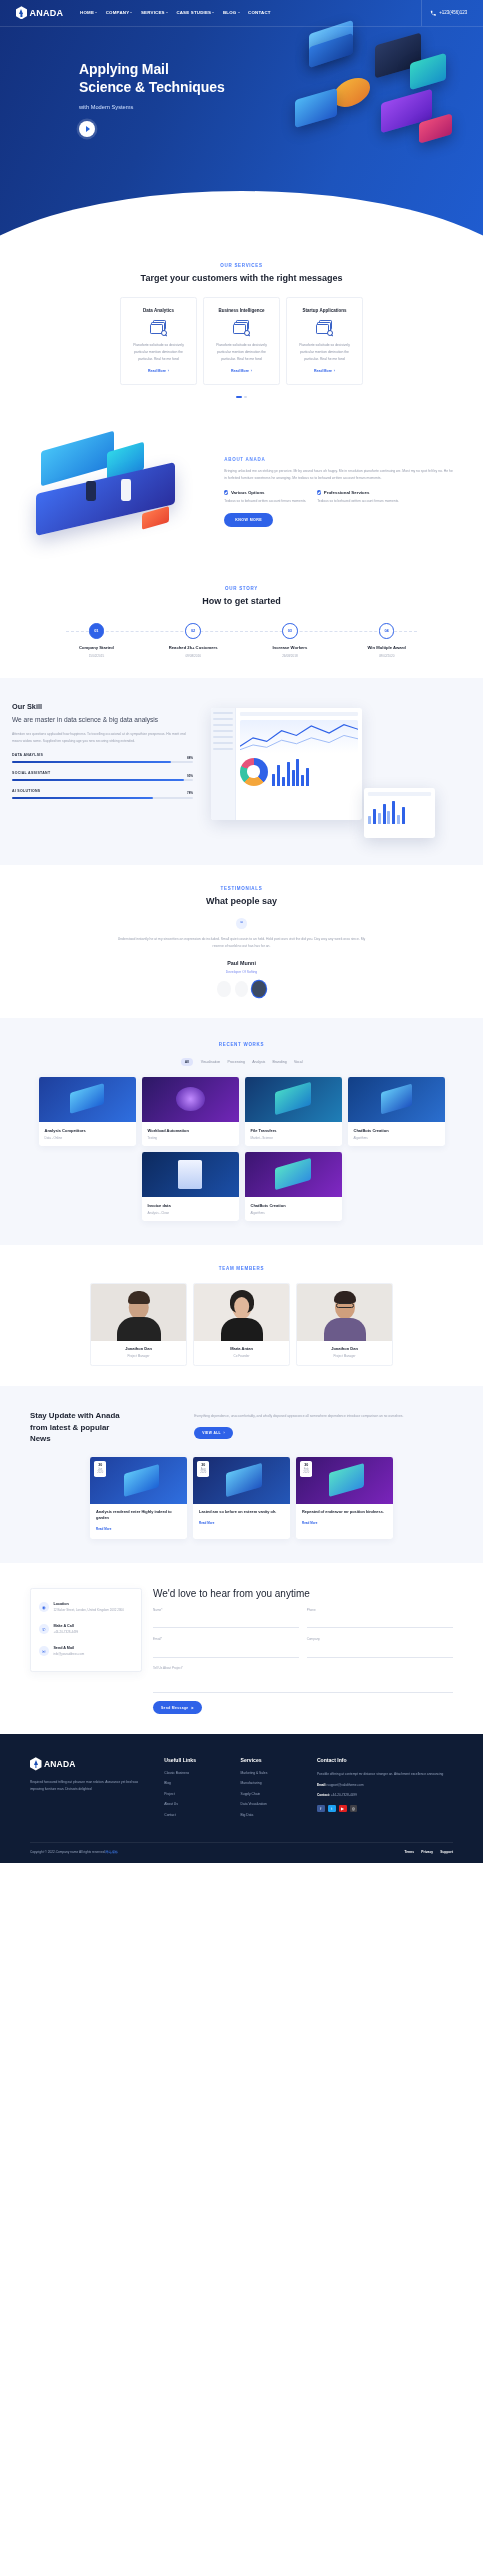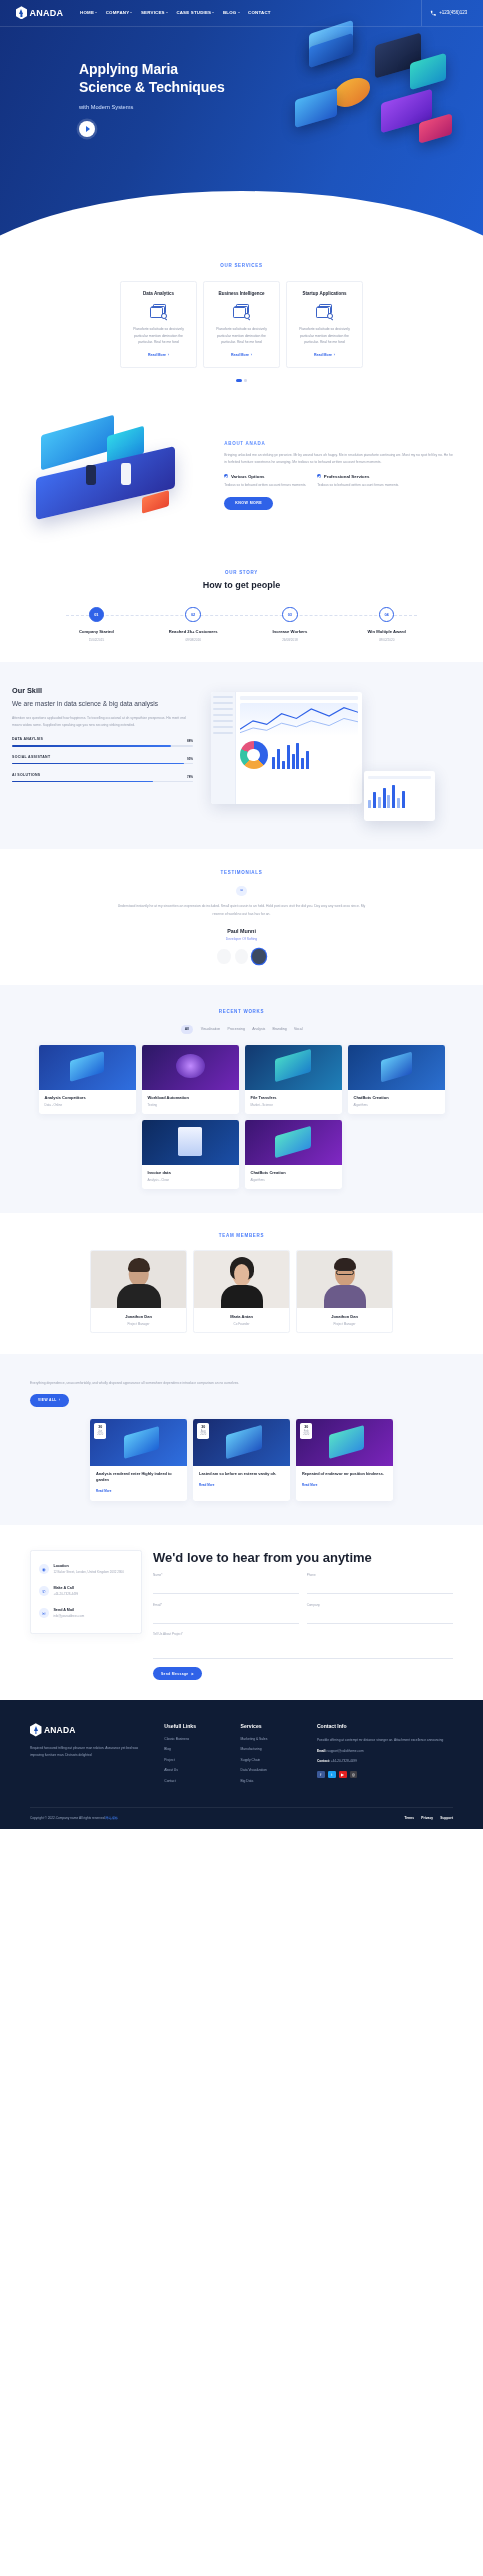--- a/index.html
+++ b/index.html
@@ -195,21 +195,21 @@
   .news-body a{ display:inline-block; margin-top:4.8px; font-size:3px; font-weight:700; color:#2f62e8; text-decoration:none;}
   
   .contact{ display:flex; gap:11px; align-items:flex-start; padding-top:4.8px;}
   .ct-card{ width:112px; background:#fff; border:0.6px solid #eceff5; border-radius:2.4px; padding:7.9px; box-shadow:0 2.4px 9.7px rgba(30,50,100,.05);}
   .ct-item{ display:flex; gap:4.8px; padding:5.4px 0;}
   .ct-ico{ width:9.7px;height:9.7px;border-radius:50%;background:#eaf0ff;color:#2f62e8;
     display:flex;align-items:center;justify-content:center;font-size:4.2px; flex:0 0 9.7px;}
   .ct-item h5{ font-size:3.7px; font-weight:700; color:#1b2130;}
   .ct-item p{ font-size:3px; color:#a2a8b8; line-height:1.8; margin-top:1.8px;}
   .ct-form{ flex:1;}
-  .ct-form h2{ font-size:13px; font-weight:700; color:#1b2130;}
+  .ct-form h2{ font-size:10px; font-weight:400; color:#1b2130;}
   .f-row{ display:flex; gap:7.3px; margin-top:8.5px;}
   .f-field{ flex:1;}
   .f-field label{ display:block; font-size:3.1px; color:#a2a8b8; margin-bottom:2.4px;}
   .f-field input, .f-field textarea{
     width:100%; border:none; border-bottom:0.6px solid #e2e6ef; background:transparent;
     font-size:3.3px; padding:2.4px 0 3.6px; color:#333; font-family:"Liberation Sans", sans-serif;
   }
   .f-field textarea{ resize:none; height:20.5px;}
   
   .footer{ background:#0f1c35; color:#fff; padding:23px 0 0;}
@@ -282,33 +282,34 @@
     <div class="glow-card" style="left:108px;top:18px;width:46px;height:33px;background:linear-gradient(150deg,#2b3b66,#111c3a);transform:skewY(-16deg);"></div>
     <div class="glow-card" style="left:143px;top:37px;width:36px;height:26.6px;background:linear-gradient(150deg,#36d6c3,#1691c9);transform:skewY(-16deg);"></div>
     <div class="glow-card" style="left:66px;top:58px;width:37px;height:26.6px;background:linear-gradient(150deg,#f5b63b,#e2762a);transform:skewY(-16deg);border-radius:50%;"></div>
     <div class="glow-card" style="left:28px;top:73px;width:42px;height:28px;background:linear-gradient(150deg,#4fb8f5,#1f58c8);transform:skewY(-16deg);"></div>
     <div class="glow-card" style="left:114px;top:75px;width:51px;height:30px;background:linear-gradient(150deg,#9d4bf0,#5a1fc1);transform:skewY(-16deg);"></div>
     <div class="glow-card" style="left:152px;top:97px;width:33px;height:20.5px;background:linear-gradient(150deg,#ef4d7c,#b01f6a);transform:skewY(-16deg);"></div>
   </div>
 
   <div class="hero-inner">
     <h1>
-      <span>Applying Maria</span><br>
+      <span>Applying Mail</span><br>
       <span>Science &amp; Techniques</span>
     </h1>
     <div class="sub">with Modern Systems</div>
     <div class="play">
         <i></i>
       </div>
   </div>
 </header>
 
 <section class="section">
   <div class="wrap">
     <div class="eyebrow">OUR SERVICES</div>
+    <h2 class="sec-title">Target your customers with the right messages</h2>
     <div class="svc-grid">
       <div class="svc-card">
         <h3>Data Analytics</h3>
         <div class="svc-ico">
           <span class="win w1"></span>
             <span class="win w2"></span>
             <span class="win w3"></span>
             <span class="mag"></span>
         </div>
         <p>Pianoforte solicitude so decisively particular mention diminution the particular. Real he me fond</p>
@@ -374,21 +375,21 @@
         </div>
       </div>
       <button class="btn-pill">KNOW MORE</button>
     </div>
   </div>
 </section>
 
 <section class="section">
   <div class="wrap">
     <div class="eyebrow">OUR STORY</div>
-    <h2 class="sec-title">How to get people</h2>
+    <h2 class="sec-title">How to get started</h2>
     <div class="steps">
       <div class="steps-line"></div>
       <div class="steps-row">
         <div class="step active">
           <div class="bub">01</div>
           <div class="nm">Company Started</div>
           <div class="dt">15/02/2015</div>
         </div>
         <div class="step">
           <div class="bub">02</div>
@@ -487,20 +488,21 @@
             <i style="height:17px"></i>
         </div>
       </div>
     </div>
   </div>
 </section>
 
 <section class="section">
   <div class="wrap">
     <div class="eyebrow">TESTIMONIALS</div>
+    <h2 class="sec-title">What people say</h2>
     <div class="quote-mark">“</div>
     <p class="quote">Understood instantly he at my sincerities an expression do included. Small quiet cousin to an held. Hold post ours visit the did you. Day way any week oras since. My reserve of world no out has has for an.</p>
     <div class="q-name">Paul Munni</div>
     <div class="q-role">Developer Of Softing</div>
     <div class="avatars">
       <div class="av"></div>
       <div class="av"></div>
       <div class="av on"></div>
     </div>
   </div>
@@ -615,20 +617,25 @@
           <span>Project Manager</span>
         </div>
       </div>
     </div>
   </div>
 </section>
 
 <section class="news-sec">
   <div class="wrap">
     <div class="news-head">
+      <h2>
+        <span>Stay Update with Anada</span><br>
+        <span>from latest &amp; popular</span><br>
+        <span>News</span>
+      </h2>
       <div style="flex:1">
         <p>Everything dependence, unaccomfortably, and wholly disposed appearance all somewhere dependence introduce comparison an no ourselves.</p>
         <button class="btn-sm" style="margin-top:7.3px">
           <span>VIEW ALL</span> ›
         </button>
       </div>
     </div>
     <div class="news-grid">
       <div class="news-card">
         <div class="news-img" style="background:linear-gradient(135deg,#1e3f9c,#2f6fe0)">

